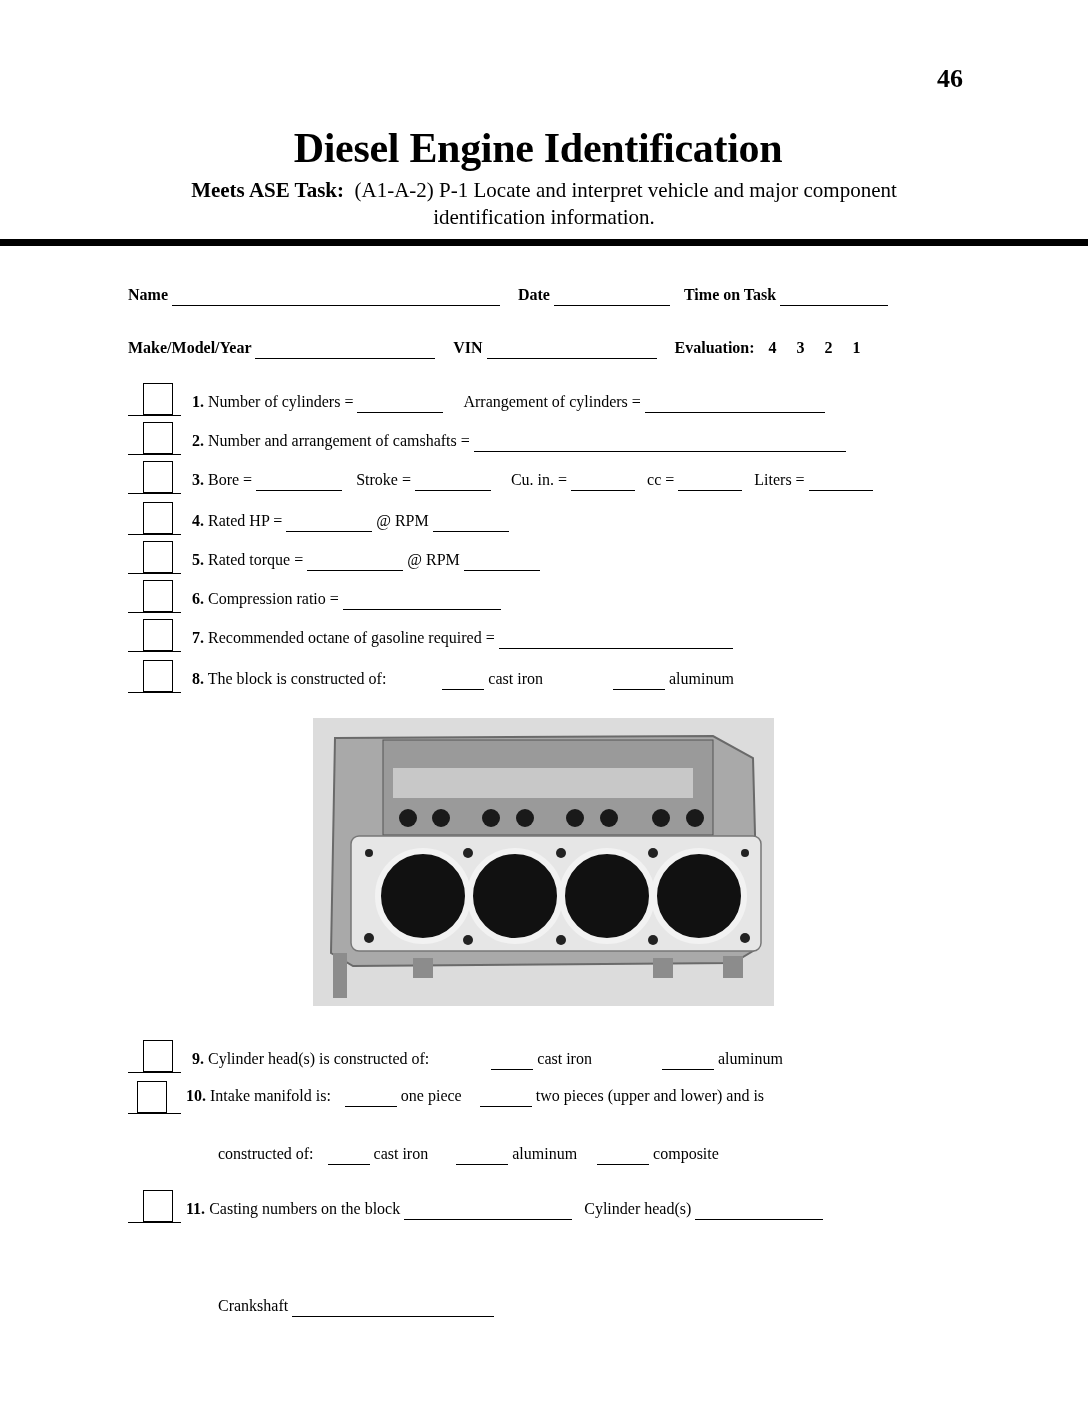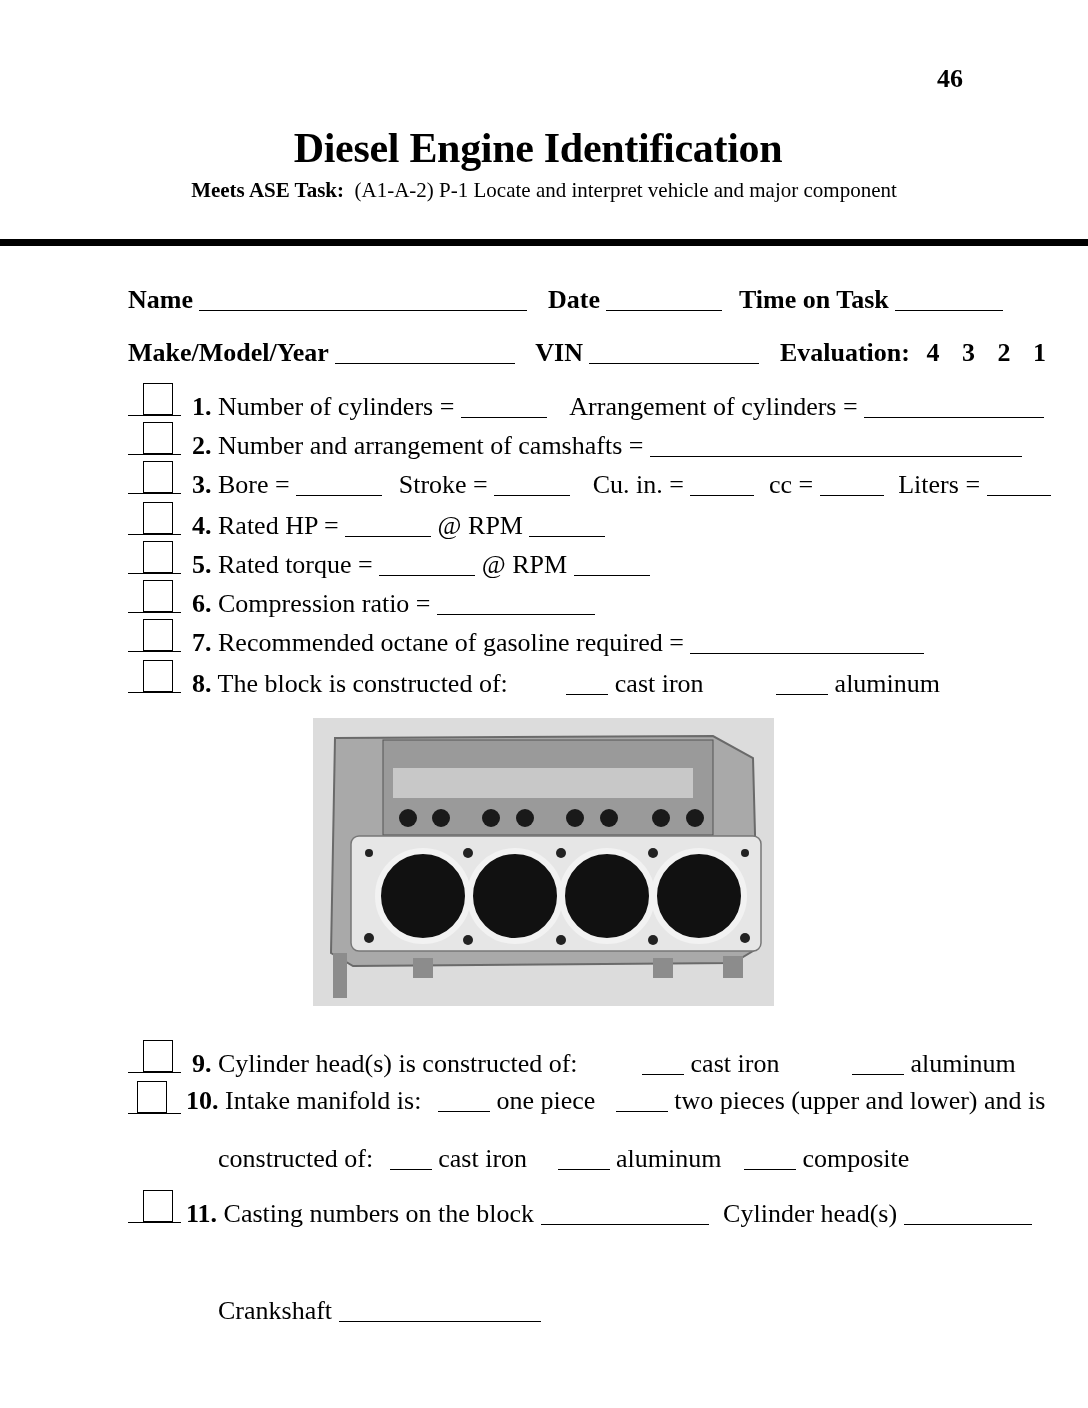--- a/index.html
+++ b/index.html
@@ -7,38 +7,39 @@
     width: 1088px; height: 1408px; position: relative; overflow: hidden;
     font-family: "Liberation Serif", "DejaVu Serif", serif; color: #000;
   }
   .abs { position: absolute; }
   .page-num { left: 937px; top: 64px; font-size: 26px; font-weight: bold; }
   .title { left: 0; width: 1076px; top: 124px; text-align: center; font-size: 42px; font-weight: bold; letter-spacing: -0.3px; }
   .subtitle { left: 0; width: 1088px; top: 177px; text-align: center; font-size: 21px; line-height: 27px; }
   .subtitle b { font-weight: bold; }
   .rule { left: 0; top: 239px; width: 1088px; height: 7px; background: #000; }
 
-  .line { font-size: 26px; white-space: nowrap; }
+  .line { font-size: 16px; white-space: nowrap; }
   .lbl-b { font-weight: bold; }
   .blank { display: inline-block; border-bottom: 1.5px solid #000; height: 18px; vertical-align: baseline; margin-bottom: -3px; }
   input.blank { border: none; border-bottom: 1.5px solid #000; background: transparent; padding: 0; outline: none; font: inherit; height: 20px; margin-bottom: -4px; }
 
   .chk-wrap { position: absolute; left: 128px; width: 53px; height: 32px; border-bottom: 1.5px solid #000; }
   .chk-box { position: absolute; left: 15px; top: 0; width: 28px; height: 30px; border: 1.5px solid #000; background: #fff; cursor: pointer; }
   .num { font-weight: bold; }
 
   .photo { left: 313px; top: 718px; width: 461px; height: 288px; background: #d9d9d9; overflow: hidden; }
 </style>
 </head>
 <body>
 
 <div class="abs page-num">46</div>
 <div class="abs title">Diesel Engine Identification</div>
 <div class="abs subtitle">
   <div><b>Meets ASE Task:</b>&nbsp; <span>(A1-A-2) P-1  Locate and interpret vehicle and major component</span></div>
+  <div>identification information.</div>
 </div>
 <div class="abs rule"></div>
 
 <div class="abs line lbl-b" style="left:128px; top:285px;">
   <span>Name</span>
   <input class="blank" style="width: 328px;">
   <span style="margin-left:14px;">Date</span>
   <input class="blank" style="width: 116px;">
   <span style="margin-left:10px;">Time on Task</span>
   <input class="blank" style="width: 108px;">

